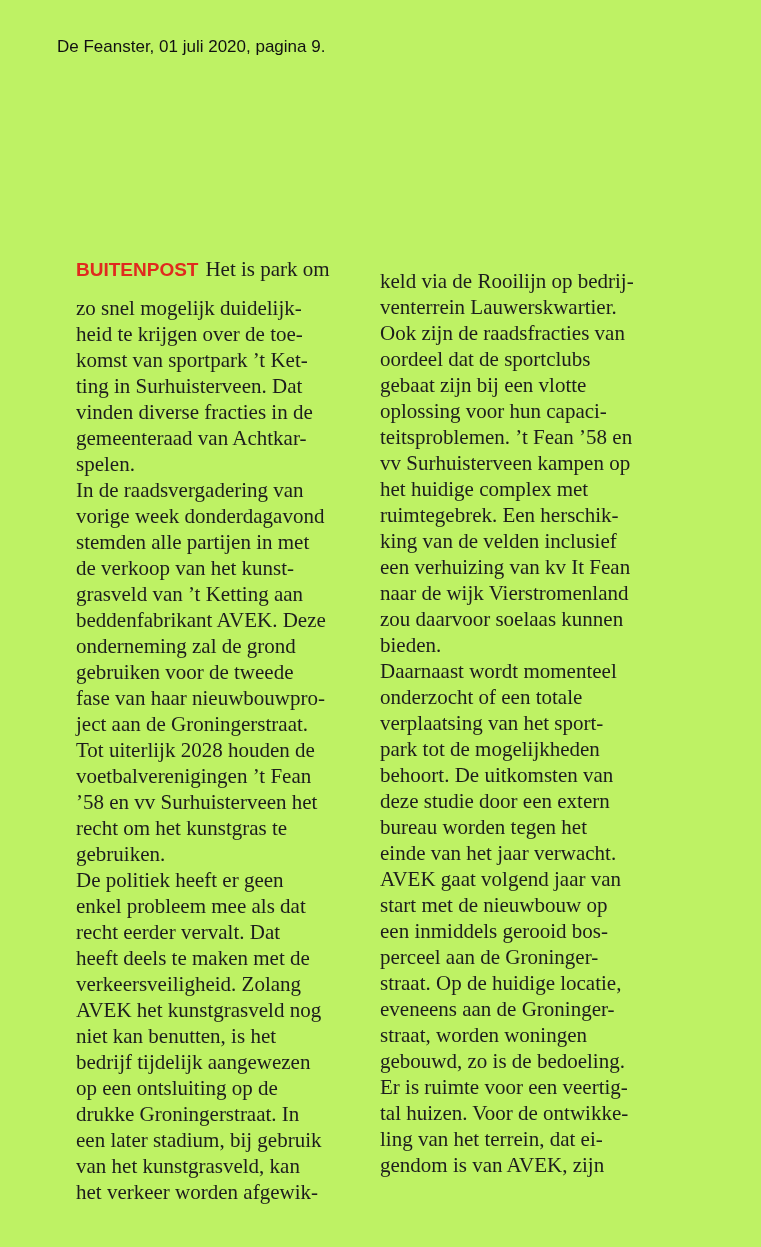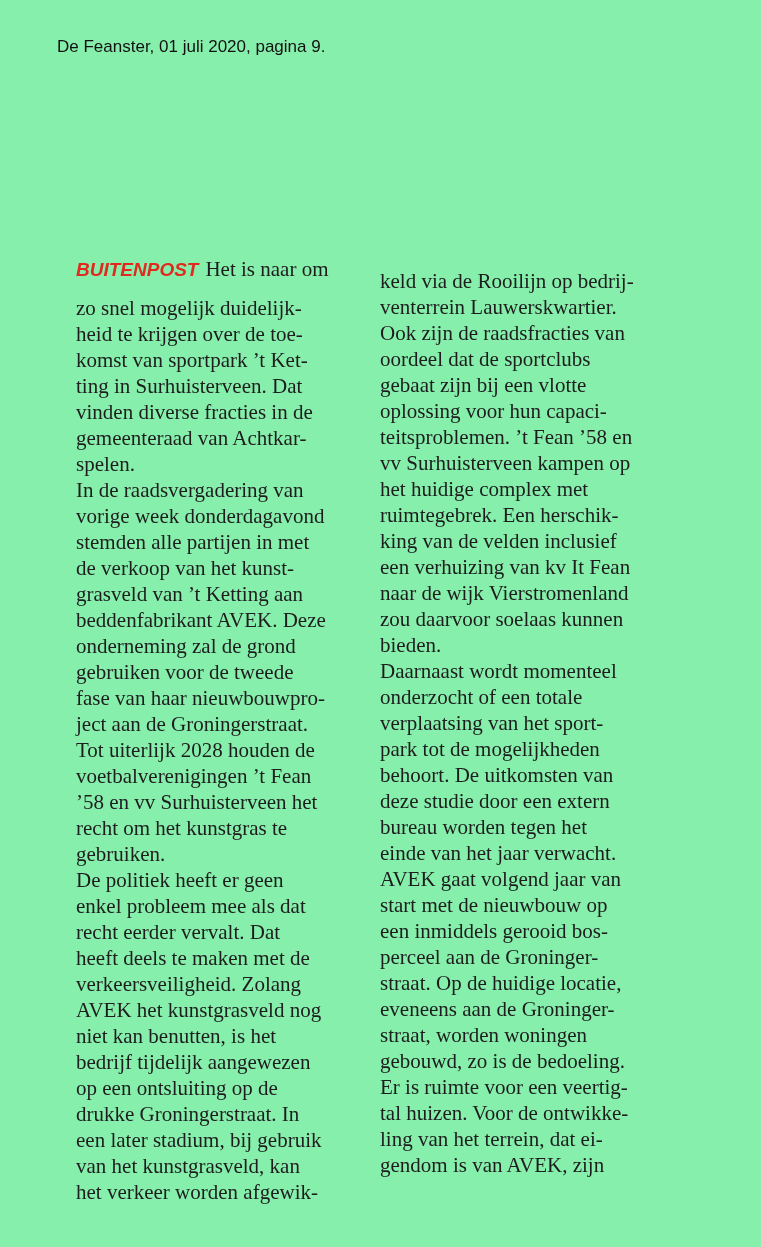--- a/index.html
+++ b/index.html
@@ -4,21 +4,21 @@
 <style>
   html, body {
     margin: 0;
     padding: 0;
     background: #ffffff;
   }
   .page {
     position: relative;
     width: 761px;
     height: 1247px;
-    background: #86efac;
+    background: #bef264;
     overflow: hidden;
   }
   .source-line {
     position: absolute;
     left: 57px;
     top: 36px;
     font-family: "Liberation Sans", sans-serif;
     font-size: 17px;
     line-height: 22px;
     color: #111111;
@@ -53,21 +53,20 @@
   .lines {
     white-space: pre-line;
     margin-top: 12px;
   }
   .dateline {
     font-family: "Liberation Sans", sans-serif;
     font-weight: bold;
     font-size: 19px;
     color: #e02a1e;
     margin-right: 7px;
-    font-style: italic;
   }
   .endmark {
     display: inline-block;
     width: 16px;
     height: 16px;
     background: #e02a1e;
     margin-left: 8px;
     vertical-align: -1px;
   }
 </style>
@@ -76,21 +75,21 @@
 
 <div class="page">
 
   <div class="source-line">De Feanster, 01 juli 2020, pagina 9.</div>
 
 
   <div class="article-body">
 
     <div class="col">
       <div class="line-first">
-        <span class="dateline">BUITENPOST</span><span>Het is naar om</span>
+        <span class="dateline">BUITENPOST</span><span>Het is park om</span>
       </div>
       <div class="lines">zo snel mogelijk duidelijk-
 heid te krijgen over de toe-
 komst van sportpark ’t Ket-
 ting in Surhuisterveen. Dat
 vinden diverse fracties in de
 gemeenteraad van Achtkar-
 spelen.
 In de raadsvergadering van
 vorige week donderdagavond

